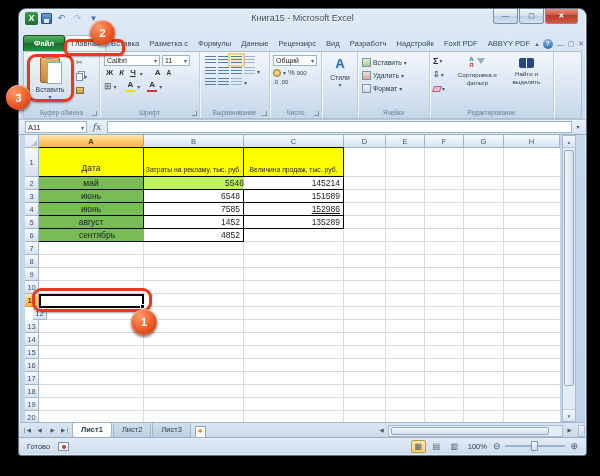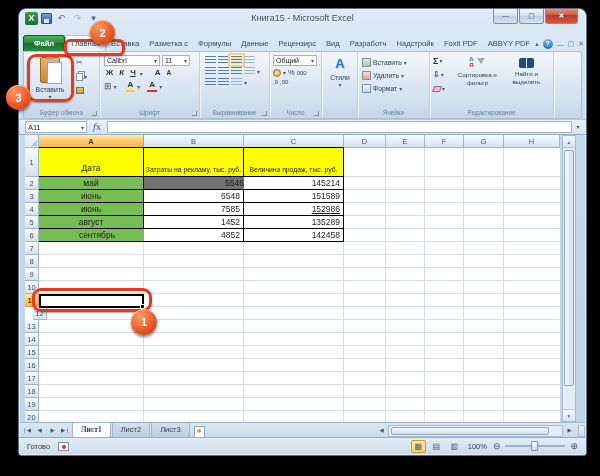--- a/index.html
+++ b/index.html
@@ -168,21 +168,21 @@
     border:1px solid #93a9c0; border-radius:2px; }
   #vspacer { flex:1; }
 
   
   #sheettabs { position:absolute; left:1px; right:1px; top:413px; height:16px;
     background:linear-gradient(#dbe6f2,#c9d9ea); border-top:1px solid #9eb6ce;
     display:flex; align-items:stretch; font-size:7.5px; }
   .nav { width:13px; text-align:center; font-size:5.5px; line-height:15px; color:#44596e; }
   .stab { padding:2px 8px 0 8px; color:#2c3e50; background:linear-gradient(#d3dfec,#bccee1);
     border:1px solid #9eb6ce; border-top:none; border-radius:0 0 3px 3px; margin-right:1px; }
-  .stab.active { background:#fdfefe; font-weight:bold;font-family:Liberation Serif, serif; }
+  .stab.active { background:#fdfefe; font-weight:bold; }
   .newsheet { width:16px; position:relative; }
   .newsheet:before { content:""; position:absolute; left:3px; top:3px; width:9px; height:10px;
     background:#fff; border:1px solid #8fa5ba; }
   .newsheet:after { content:"✱"; position:absolute; left:6px; top:4px; font-size:6px; color:#d98e2b; }
   #hscroll { margin-left:auto; display:flex; align-items:center; }
   #htrack { width:175px; height:12px; background:#e4ecf5; border:1px solid #aabdd0; position:relative; }
   #hthumb { position:absolute; left:2px; top:1px; width:158px; height:8px;
     background:linear-gradient(#f2f7fb,#d3e0ee); border:1px solid #93a9c0; border-radius:2px; }
   #splitter { width:7px; height:12px; background:linear-gradient(#eef4fa,#ccd9e8); border:1px solid #aabdd0; margin-left:2px; }
 
@@ -483,34 +483,33 @@
         <div class="gh" style="left: 0px; top: 237px; width: 14px; height: 13px;">17</div>
         <div class="gh" style="left: 0px; top: 250px; width: 14px; height: 13px;">18</div>
         <div class="gh" style="left: 0px; top: 263px; width: 14px; height: 13px;">19</div>
         <div class="gh" style="left: 0px; top: 276px; width: 14px; height: 13px;">20</div>
         <div style="position: absolute; left: 14px; top: 12px; width: 305px; height: 1px; background: rgb(0, 0, 0);"></div>
         <div style="position: absolute; left: 14px; top: 13px; width: 1px; height: 94px; background: rgb(0, 0, 0);"></div>
         <div class="tcell hdr" style="left: 14px; top: 13px; width: 105px; height: 29px; background: rgb(255, 255, 0); font-size: 8.5px; padding-bottom: 2px;">Дата</div>
         <div class="tcell hdr" style="left: 119px; top: 13px; width: 100px; height: 29px; background: rgb(255, 255, 0);">Затраты на рекламу, тыс. руб.</div>
         <div class="tcell hdr" style="left: 219px; top: 13px; width: 100px; height: 29px; background: rgb(255, 255, 0);">Величина продаж, тыс. руб.</div>
         <div class="tcell month" style="left: 14px; top: 42px; width: 105px; height: 13px; background: rgb(119, 189, 83);">май</div>
-        <div class="tcell num" style="left: 119px; top: 42px; width: 104px; height: 13px; background: #737373;">5546</div>
+        <div class="tcell num" style="left: 119px; top: 42px; width: 104px; height: 13px; background: #bef264;">5546</div>
         <div class="tcell num" style="left: 219px; top: 42px; width: 100px; height: 13px; background: rgb(255, 255, 255);">145214</div>
         <div class="tcell month" style="left: 14px; top: 55px; width: 105px; height: 13px; background: rgb(119, 189, 83);">июнь</div>
         <div class="tcell num" style="left: 119px; top: 55px; width: 100px; height: 13px; background: rgb(255, 255, 255); padding-left: 12px;">6548</div>
         <div class="tcell num" style="left: 219px; top: 55px; width: 100px; height: 13px; background: rgb(255, 255, 255);">151589</div>
         <div class="tcell month" style="left: 14px; top: 68px; width: 105px; height: 13px; background: rgb(119, 189, 83);">июнь</div>
         <div class="tcell num" style="left: 119px; top: 68px; width: 100px; height: 13px; background: rgb(255, 255, 255);">7585</div>
         <div class="tcell num" style="left: 219px; top: 68px; width: 100px; height: 13px; background: rgb(255, 255, 255); text-decoration: underline;">152986</div>
         <div class="tcell month" style="left: 14px; top: 81px; width: 105px; height: 13px; background: rgb(119, 189, 83);">август</div>
         <div class="tcell num" style="left: 119px; top: 81px; width: 100px; height: 13px; background: rgb(255, 255, 255);">1452</div>
         <div class="tcell num" style="left: 219px; top: 81px; width: 100px; height: 13px; background: rgb(255, 255, 255);">135289</div>
         <div class="tcell month" style="left: 14px; top: 94px; width: 117px; height: 13px; background: rgb(119, 189, 83);">сентябрь</div>
         <div class="tcell num" style="left: 119px; top: 94px; width: 100px; height: 13px; background: rgb(255, 255, 255);">4852</div>
-        <div class="tcell num" style="left: 219px; top: 94px; width: 100px; height: 13px; background: rgb(255, 255, 255);">142458</div>
         <div id="selection" style="left: 14px; top: 159px; width: 105px; height: 14px;"></div>
       </div>
 
     <div id="vscroll">
       <div class="sbtn">▴</div>
       <div id="vthumb"></div>
       <div id="vspacer"></div>
       <div class="sbtn end">▾</div>
     </div>
 

